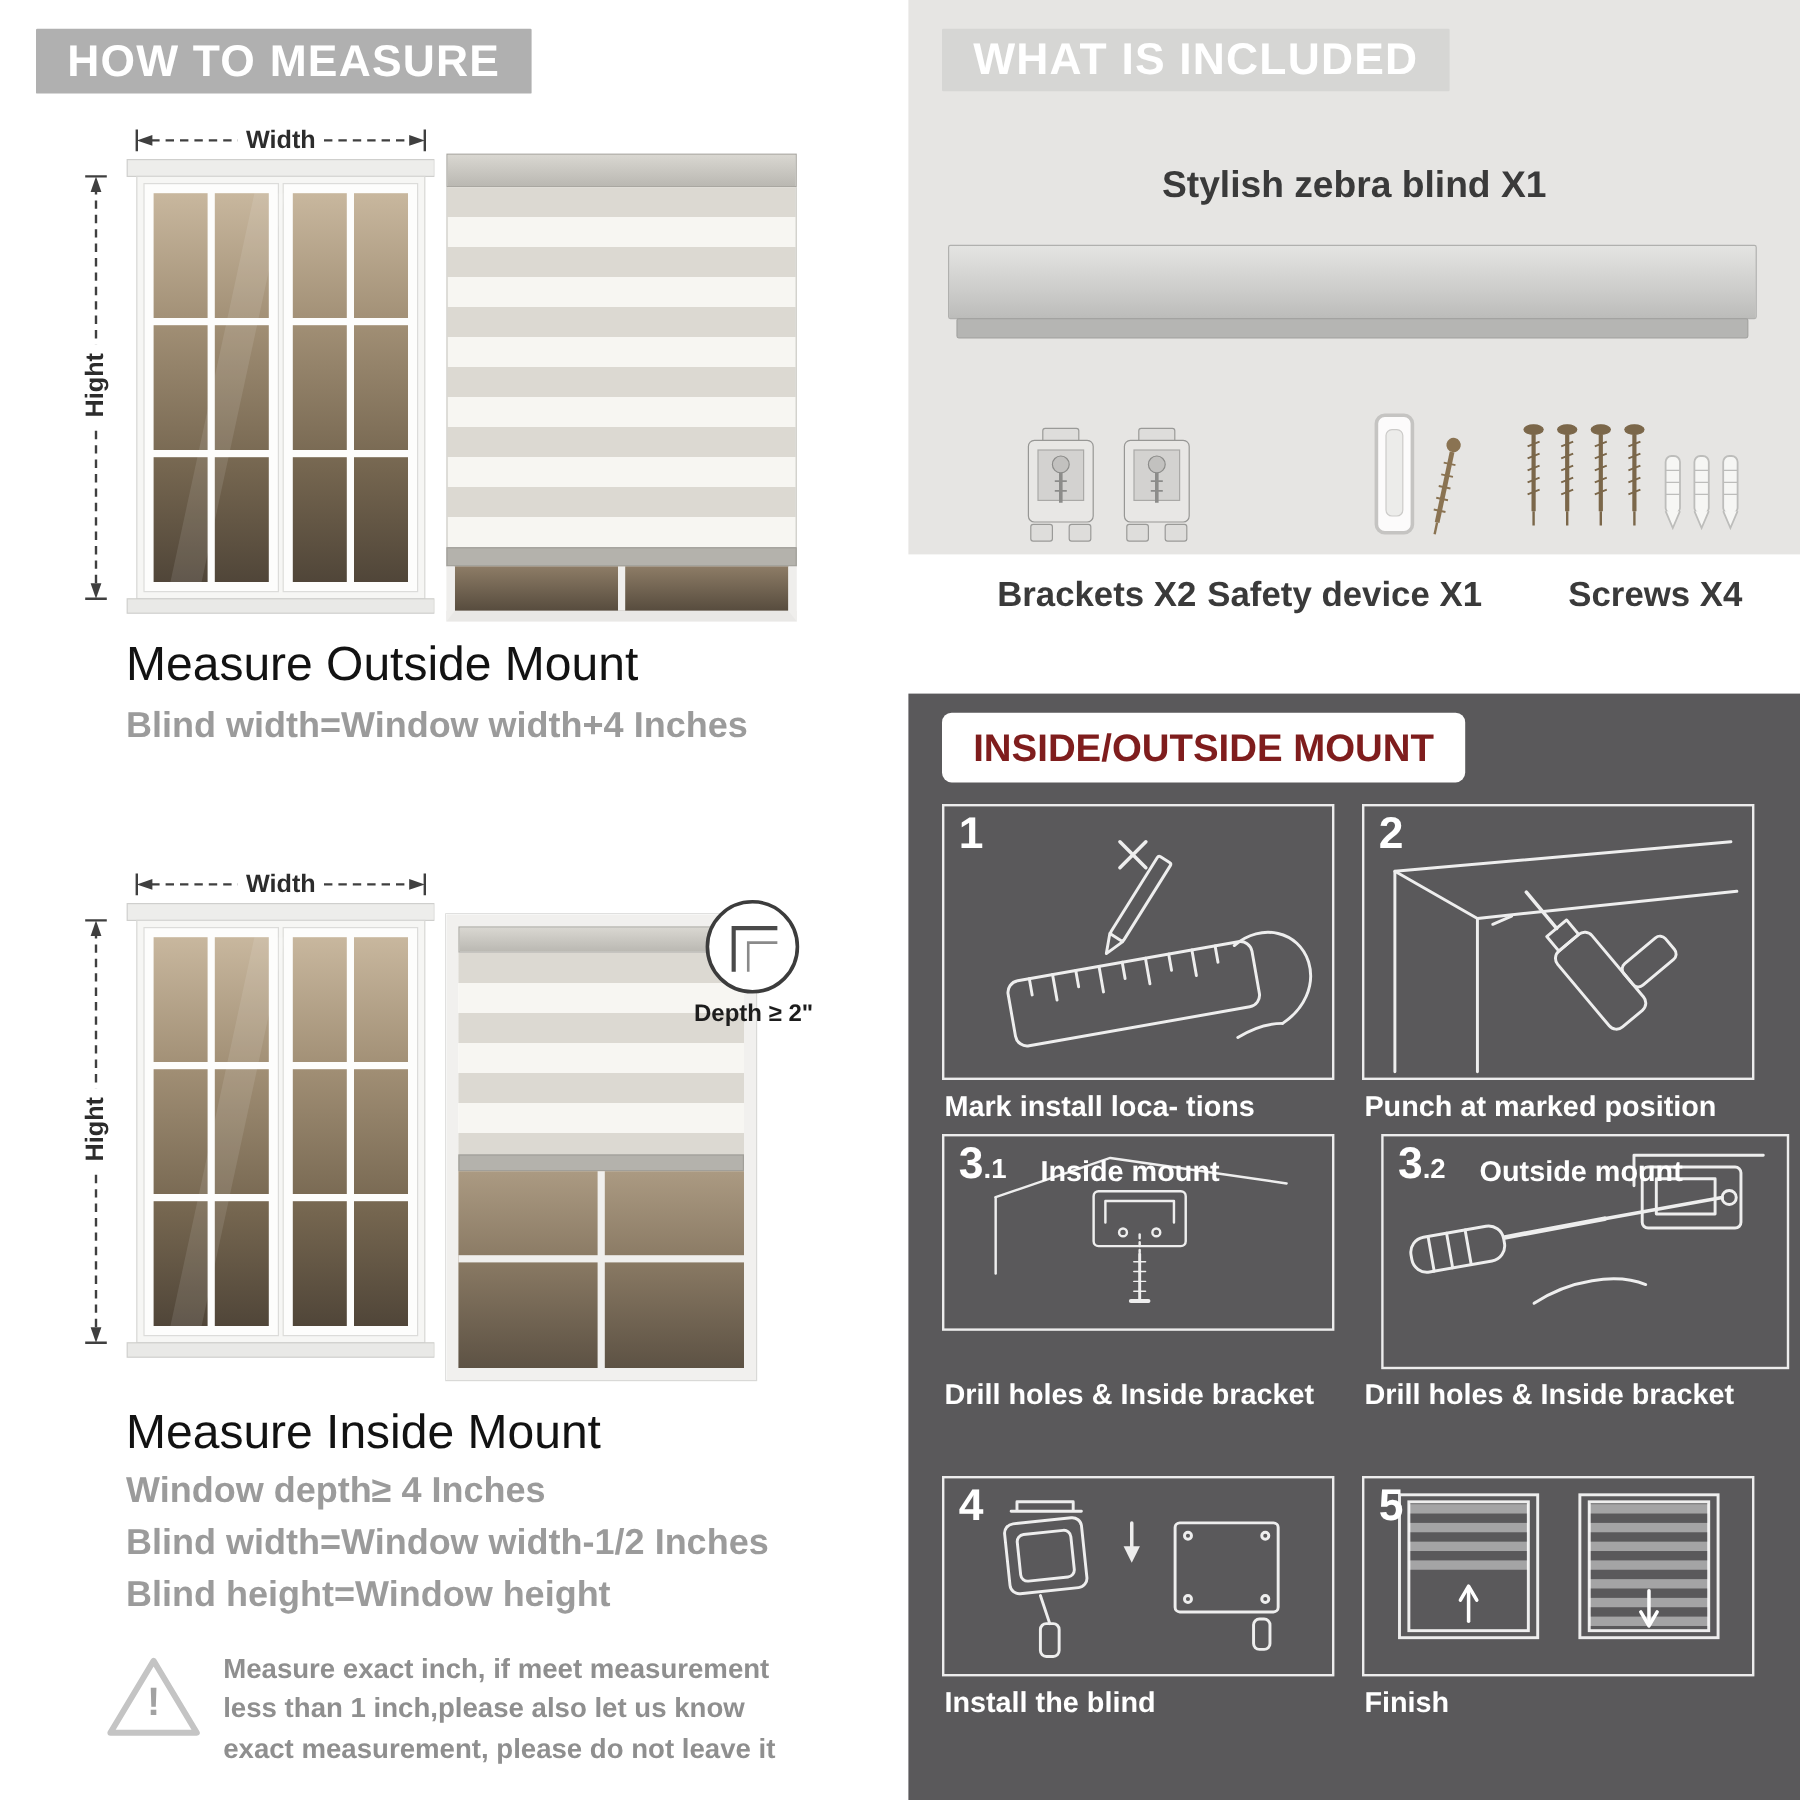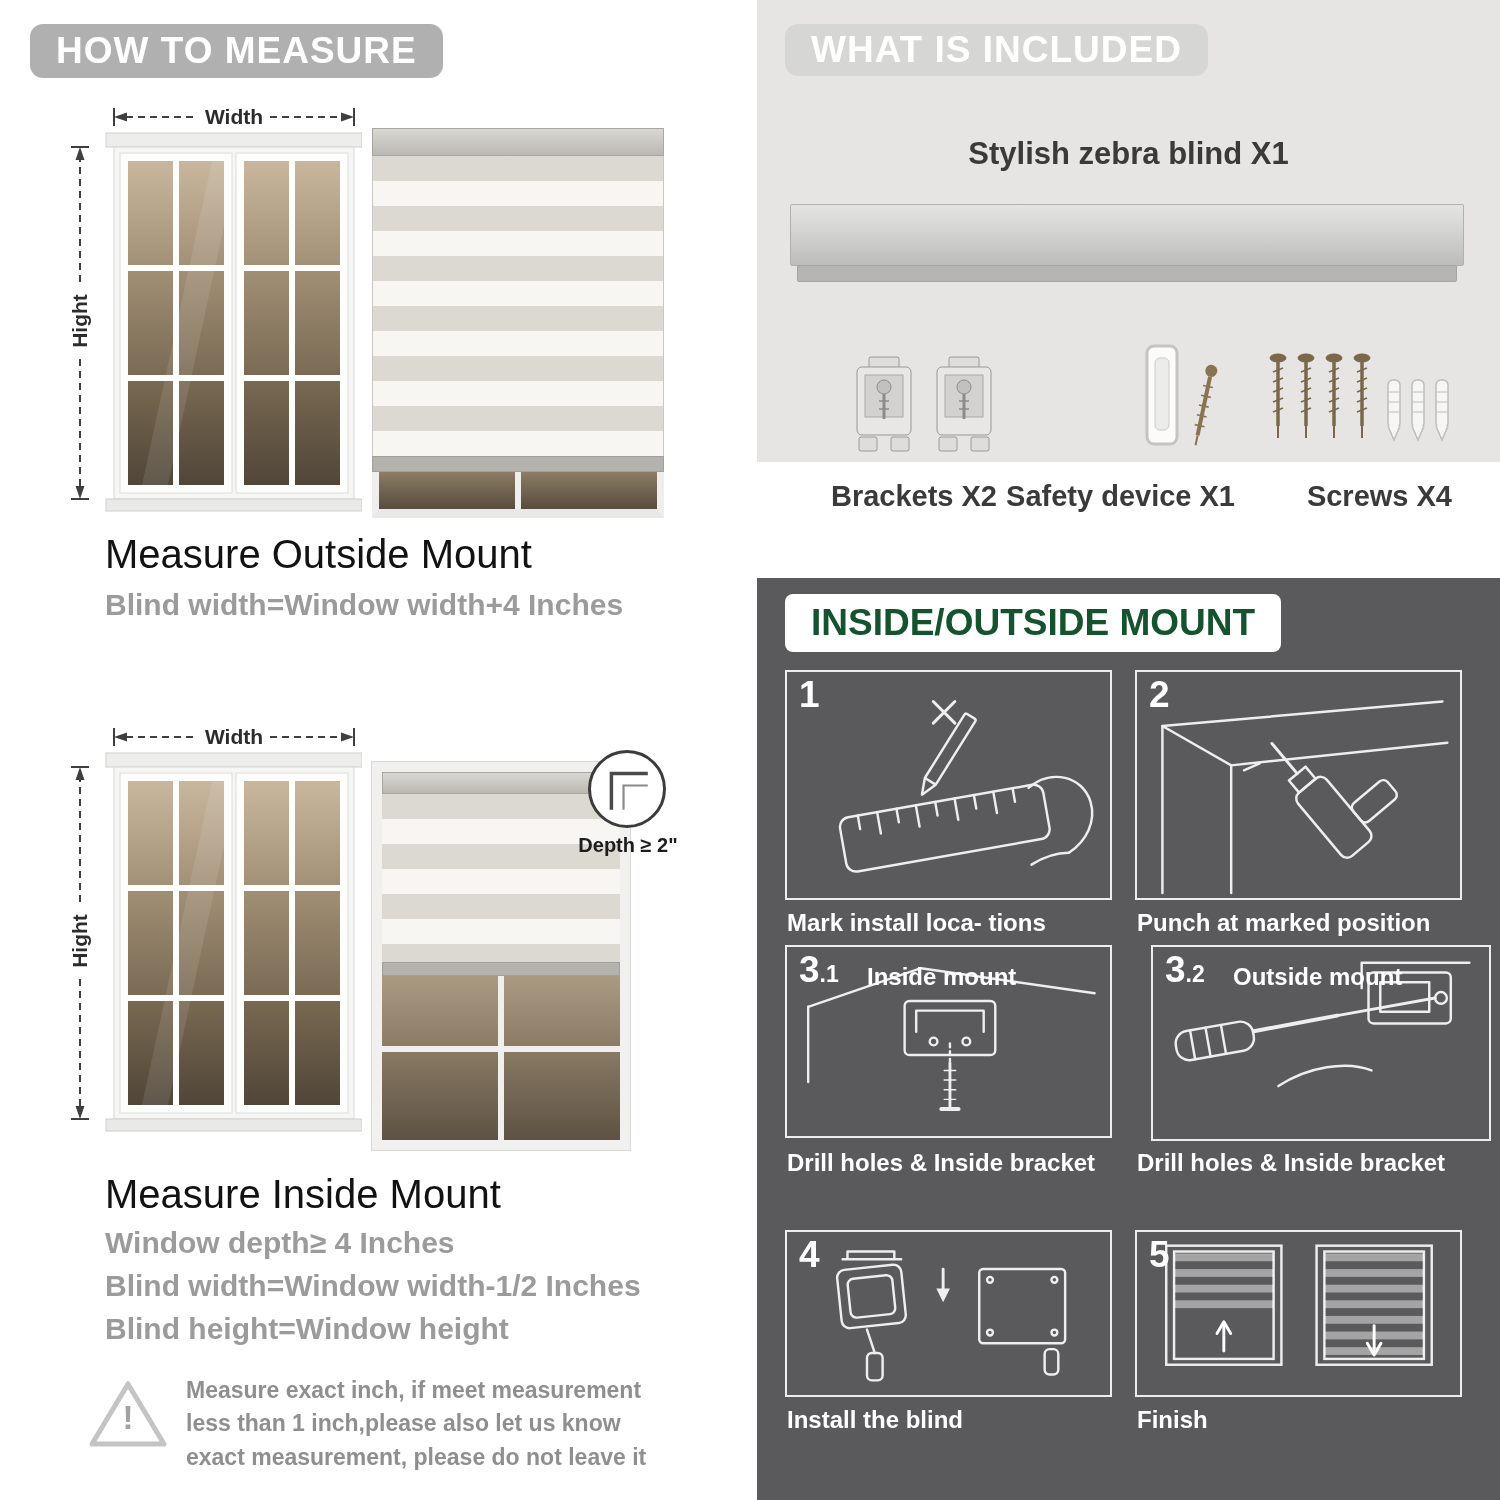--- a/index.html
+++ b/index.html
@@ -1,19 +1,19 @@
 <!DOCTYPE html>
 <html><head>
 <meta charset="utf-8">
 <style>
   *{margin:0;padding:0;box-sizing:border-box}
   body{font-family:"Liberation Sans",sans-serif;background:#fff}
   .page{position:relative;width:1500px;height:1500px;background:#fff;overflow:hidden}
   .abs{position:absolute}
-  .pill{position:absolute;display:inline-flex;align-items:center;font-weight:700;border-radius:13px;white-space:nowrap}
+  .pill{position:absolute;display:inline-flex;align-items:center;font-weight:700;border-radius:1px;white-space:nowrap}
   
   .how-pill{left:30px;top:24px;height:54px;padding:0 26px;background:#b0b0b0;color:#fff;font-size:37px;letter-spacing:1px}
   .section-title{position:absolute;font-weight:400;font-size:40px;color:#121212;white-space:nowrap}
   .gray-line{position:absolute;font-weight:700;font-size:30px;color:#9b9b9b;white-space:nowrap}
   .fig{position:absolute}
   .fig-win1{left:62px;top:103px;width:300px;height:415px}
   .fig-win2{left:62px;top:723px;width:300px;height:415px}
   .win-svg{position:absolute;inset:0;width:100%;height:100%}
   .meas-label{position:absolute;background:#fff;padding:1px 7px;font-weight:700;font-size:21px;color:#2c2c2c;white-space:nowrap}
   .width-label{left:172px;top:1px;transform:translateX(-50%)}
@@ -46,30 +46,30 @@
   .included-pill{left:28px;top:24px;height:52px;padding:0 26px;background:#d6d6d4;color:#fff;font-size:37px;letter-spacing:1px}
   .blind-label{position:absolute;left:0;right:0;top:136px;text-align:center;font-weight:700;font-size:31px;color:#3a3a3a}
   .headrail{position:absolute;left:33px;top:204px;width:674px;height:62px;background:linear-gradient(180deg,#e4e4e2 0%,#cfcfcd 55%,#bcbcba 100%);border:1px solid #b0b0ae;border-radius:2px}
   .headrail-lip{position:absolute;left:40px;top:265px;width:660px;height:17px;background:#b5b5b3;border:1px solid #a3a3a1;border-radius:2px}
   .item-group{position:absolute;top:330px;width:215px;display:flex;flex-direction:column;align-items:flex-end}
   .item-icons{height:150px;display:flex;align-items:center;justify-content:center;gap:14px}
   .item-label{font-weight:700;font-size:29px;color:#3a3a3a;white-space:nowrap}
   .group-brackets{left:25px}.group-safety{left:263px}.group-screws{left:480px}
   
   .mount-panel{position:absolute;left:757px;top:578px;width:743px;height:922px;background:#5a595b}
-  .mount-pill{left:28px;top:16px;height:58px;padding:0 26px;background:#fff;color:#14532d;font-size:37px;border-radius:8px}
+  .mount-pill{left:28px;top:16px;height:58px;padding:0 26px;background:#fff;color:#7f1d1d;font-size:32px;border-radius:8px}
   .step-panel{position:absolute;border:2px solid #ededed}
   .step-art{position:absolute;inset:0;width:100%;height:100%}
   .step-num{position:absolute;top:2px;left:12px;color:#fff;font-weight:700;font-size:37px}
   .step-sub{font-size:23px}
   .step-inner-label{position:absolute;top:16px;left:80px;color:#fff;font-weight:700;font-size:24px;white-space:nowrap}
   .step-caption{position:absolute;color:#fff;font-weight:700;font-size:24px;white-space:nowrap}
   .sp1{left:28px;top:92px;width:327px;height:230px}
   .sp2{left:378px;top:92px;width:327px;height:230px}
-  .sp3{left:28px;top:367px;width:327px;height:193px}
+  .sp3{left:28px;top:367px;width:327px;height:164px}
   .sp4{left:394px;top:367px;width:340px;height:196px}
   .sp5{left:28px;top:652px;width:327px;height:167px}
   .sp6{left:378px;top:652px;width:327px;height:167px}
   .cap1{left:30px;top:331px}.cap2{left:380px;top:331px}
   .cap3{left:30px;top:571px}.cap4{left:380px;top:571px}
   .cap5{left:30px;top:828px}.cap6{left:380px;top:828px}
 </style>
 </head>
 <body>
 

